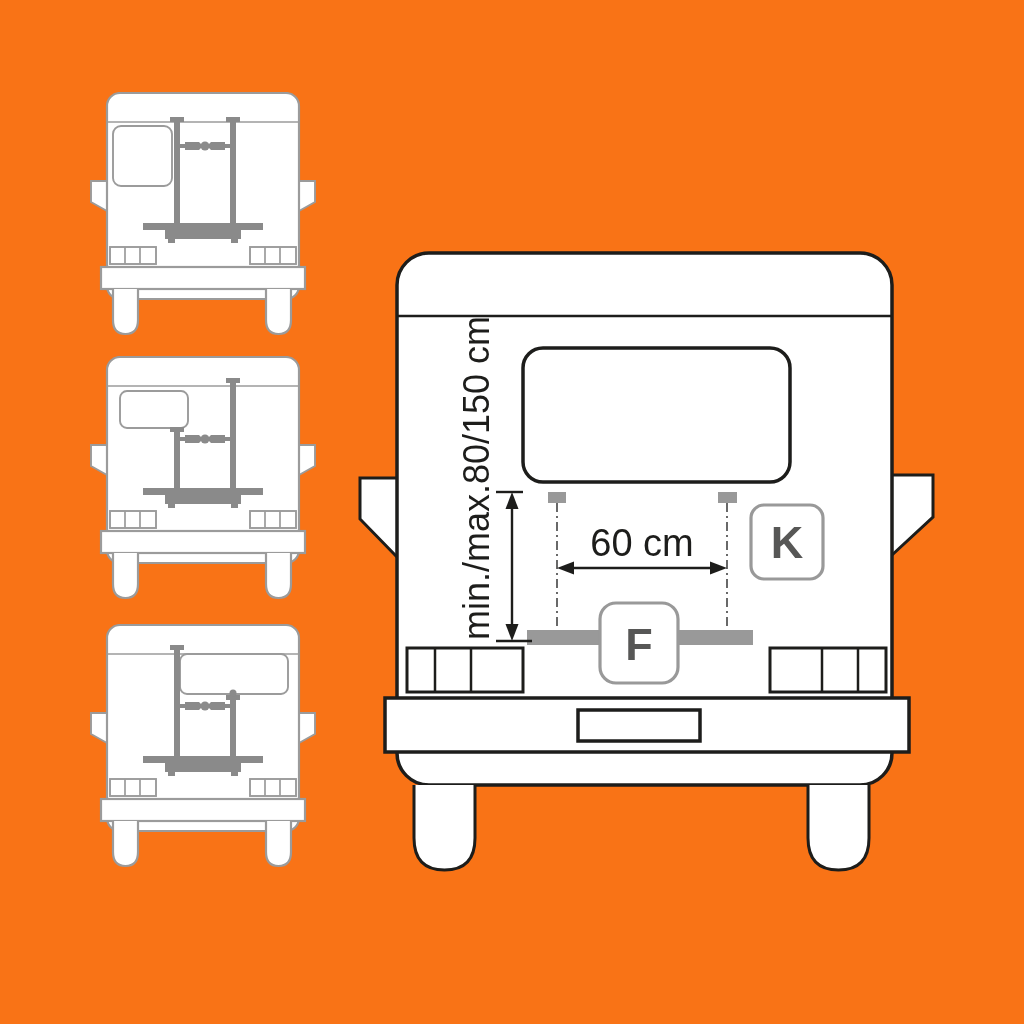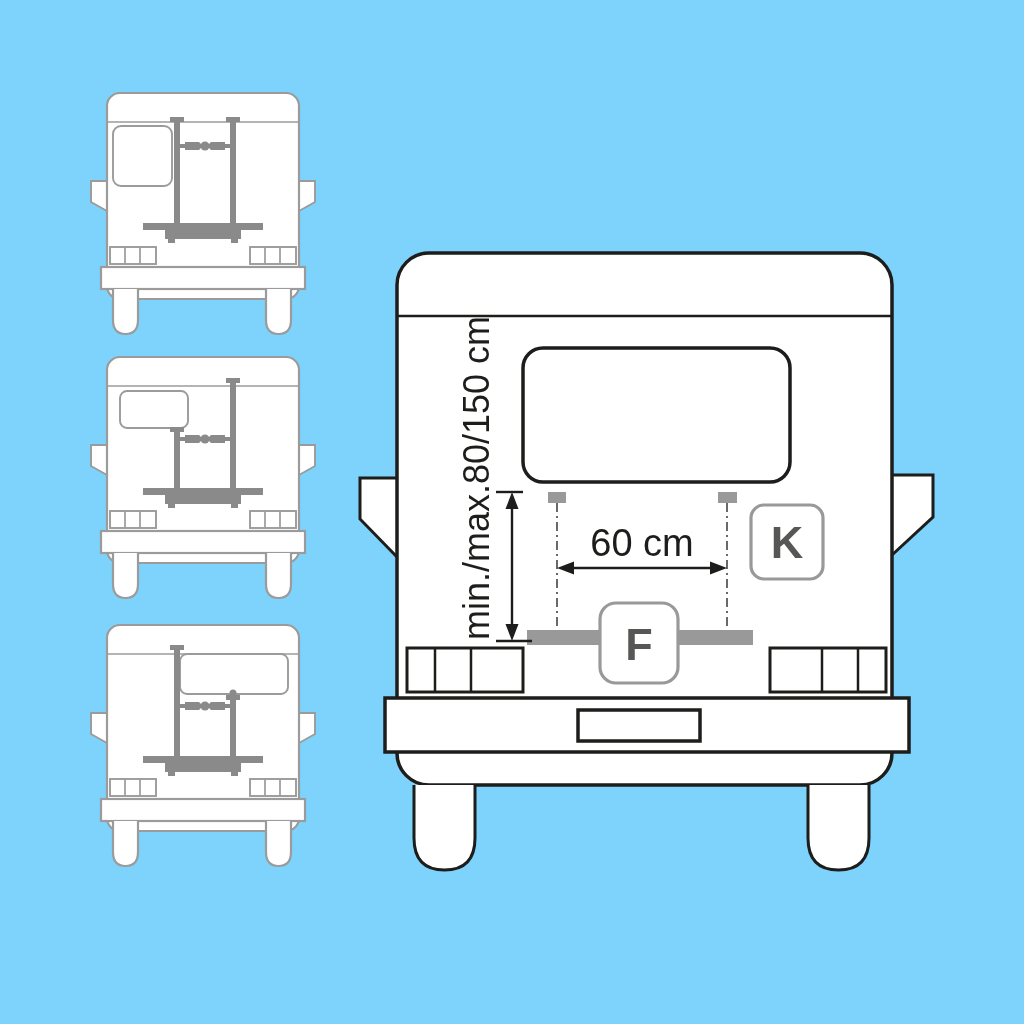--- a/index.html
+++ b/index.html
@@ -3,21 +3,21 @@
 <meta charset="utf-8">
 <style>
   :root{
     --ink:#1d1d1b;
     --gray-out:#9b9b9b;
     --rack:#8a8a8a;
     --gbar:#999999;
     --letter:#575756;
   }
   html,body{margin:0;padding:0;background:#ffffff;}
-  .canvas{position:relative;width:1024px;height:1024px;background:#7dd3fc;overflow:hidden;}
+  .canvas{position:relative;width:1024px;height:1024px;background:#f97316;overflow:hidden;}
   svg{position:absolute;}
 
   
   .ln{fill:#ffffff;stroke:var(--ink);stroke-width:3.5;}
   .ln-thin{fill:none;stroke:var(--ink);stroke-width:2.5;}
   .ln-mid{fill:#ffffff;stroke:var(--ink);stroke-width:3;}
   .gfill{fill:var(--gbar);}
   .kfbox{fill:#ffffff;stroke:var(--gbar);stroke-width:3.2;}
   .kfletter{font:bold 45px "Liberation Sans",sans-serif;fill:var(--letter);}
   .dimln{stroke:var(--ink);stroke-width:2.4;fill:none;}

